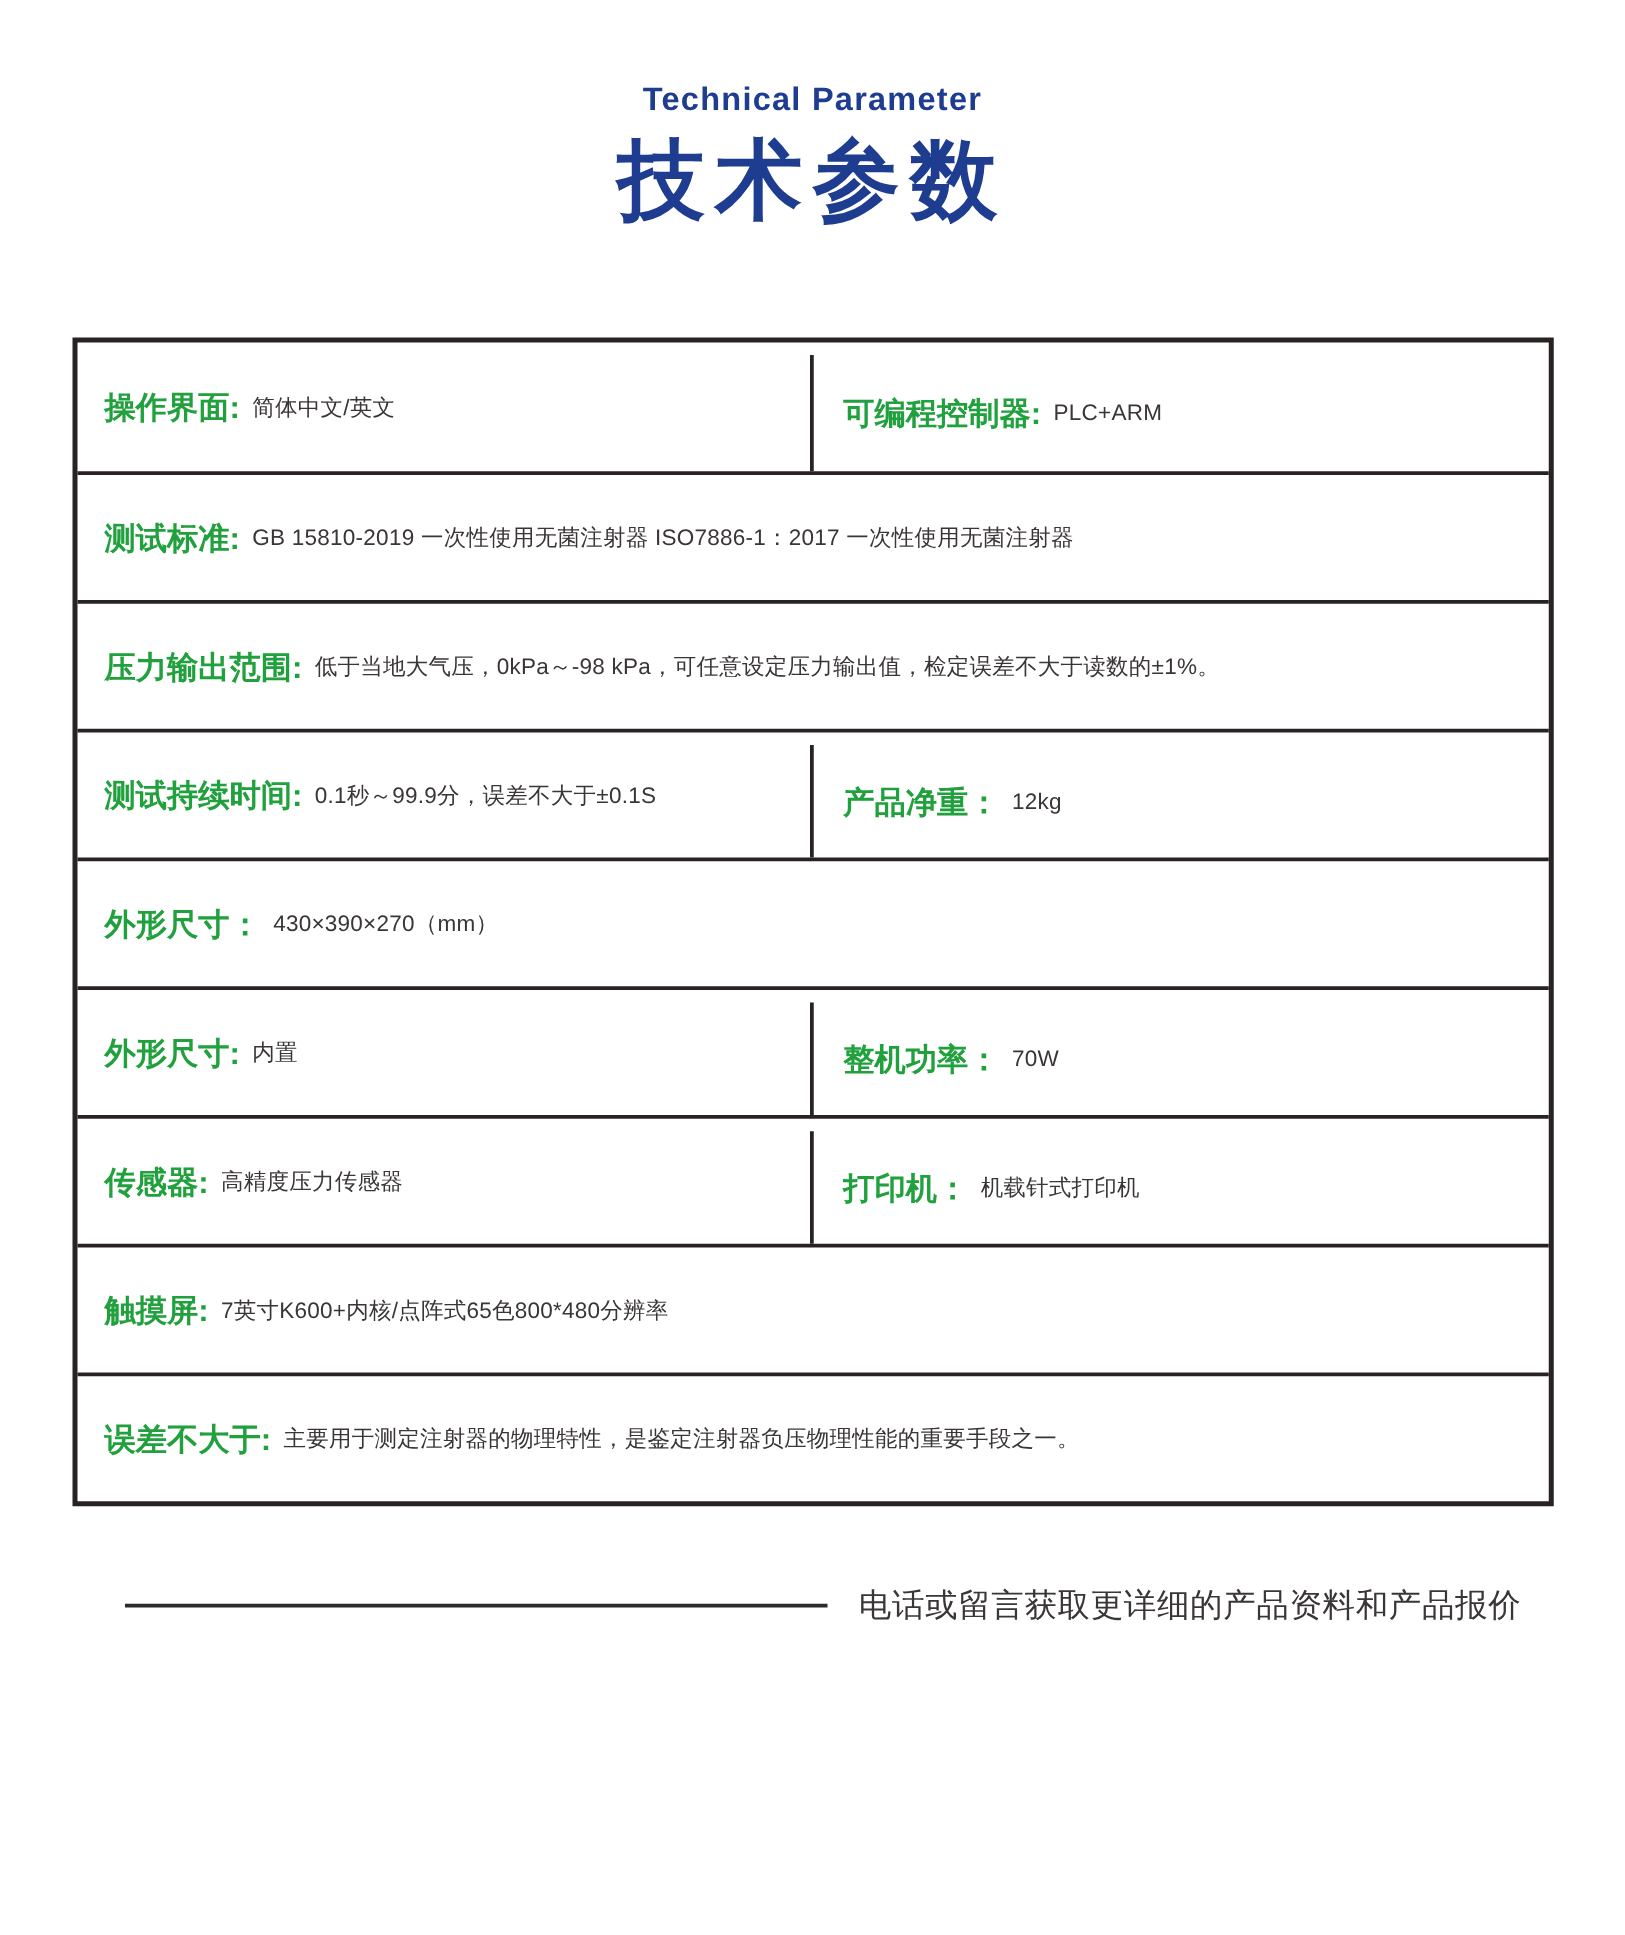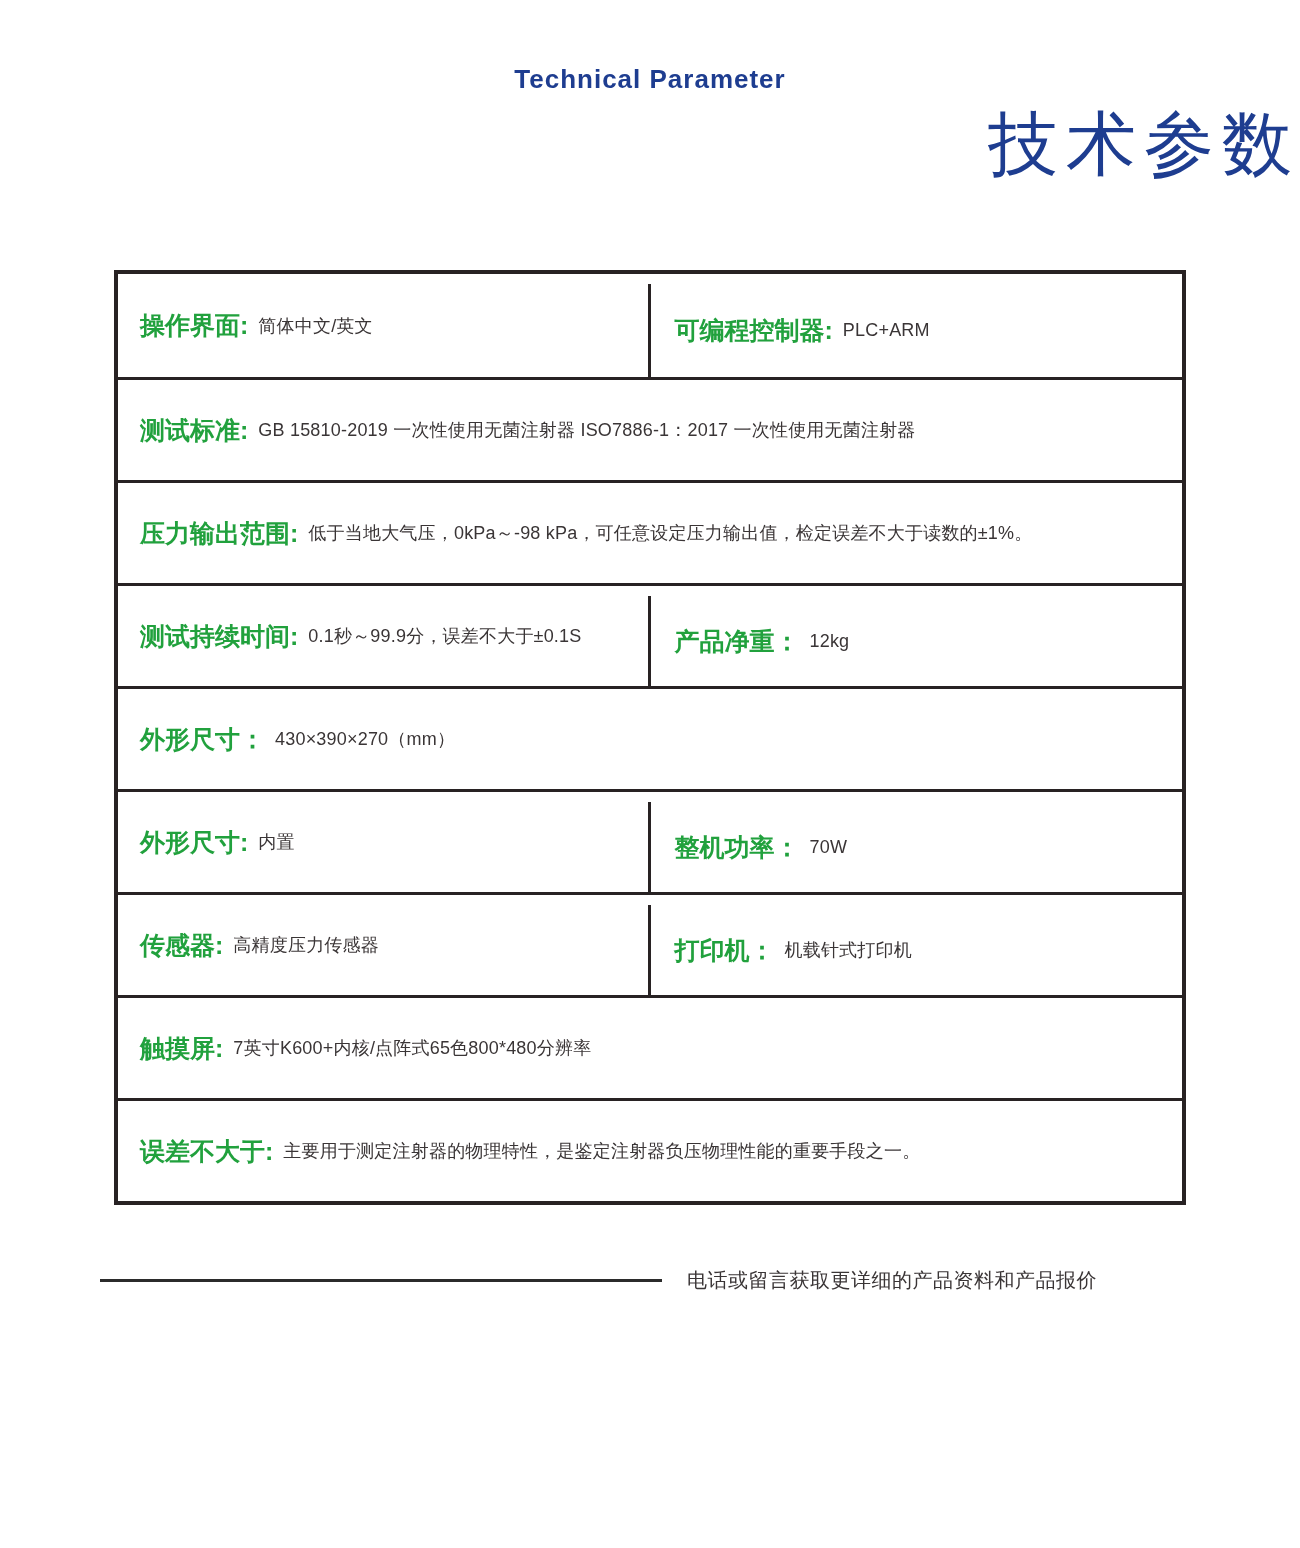--- a/index.html
+++ b/index.html
@@ -20,29 +20,28 @@
   .subtitle{
     color:var(--blue);
     font-size:26px;
     font-weight:bold;
     letter-spacing:1px;
     line-height:30px;
   }
   .title{
     color:var(--blue);
     font-size:70px;
-    font-weight:normal;
+    font-weight:bold;
     letter-spacing:8px;
     line-height:84px;
     margin-top:8px;
-    text-align:right;
   }
   .spec-table{
     margin:84px auto 0 auto;
-    width:1072px;
+    width:1185px;
     border:4px solid var(--line);
     box-sizing:border-box;
     background:#ffffff;
   }
   .row{
     display:flex;
     height:103px;
     border-top:3px solid var(--line);
     box-sizing:border-box;
   }
@@ -79,21 +78,21 @@
     padding-left:100px;
   }
   .rule{
     width:562px;
     height:3px;
     background:#2b2b2b;
     flex:none;
   }
   .note{
     margin-left:25px;
-    font-size:20px;
+    font-size:26px;
     color:var(--ink);
     letter-spacing:0.5px;
     white-space:nowrap;
     text-align:center;
   }
 </style>
 </head>
 <body>
 
 <div class="header">

